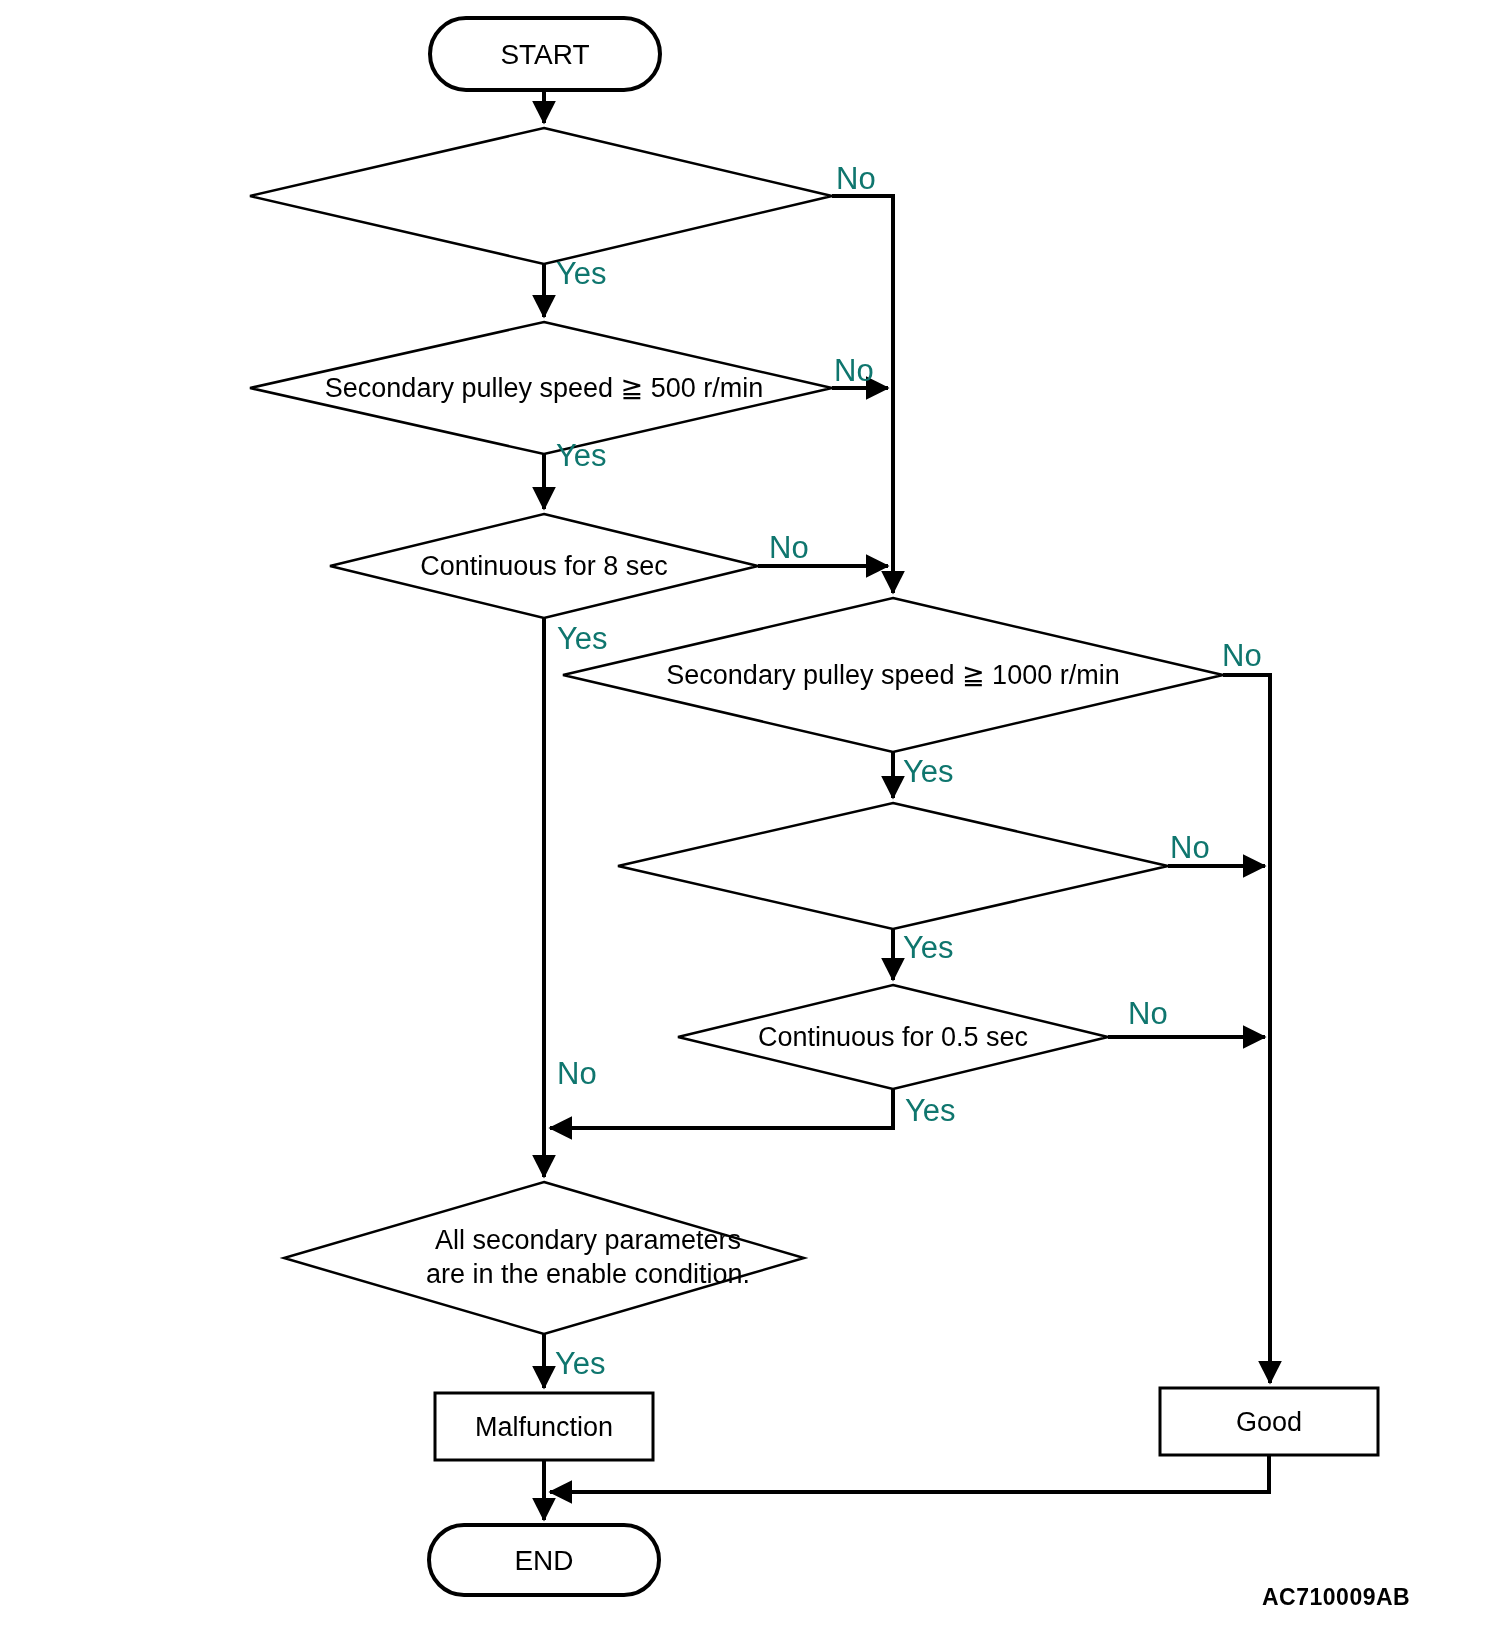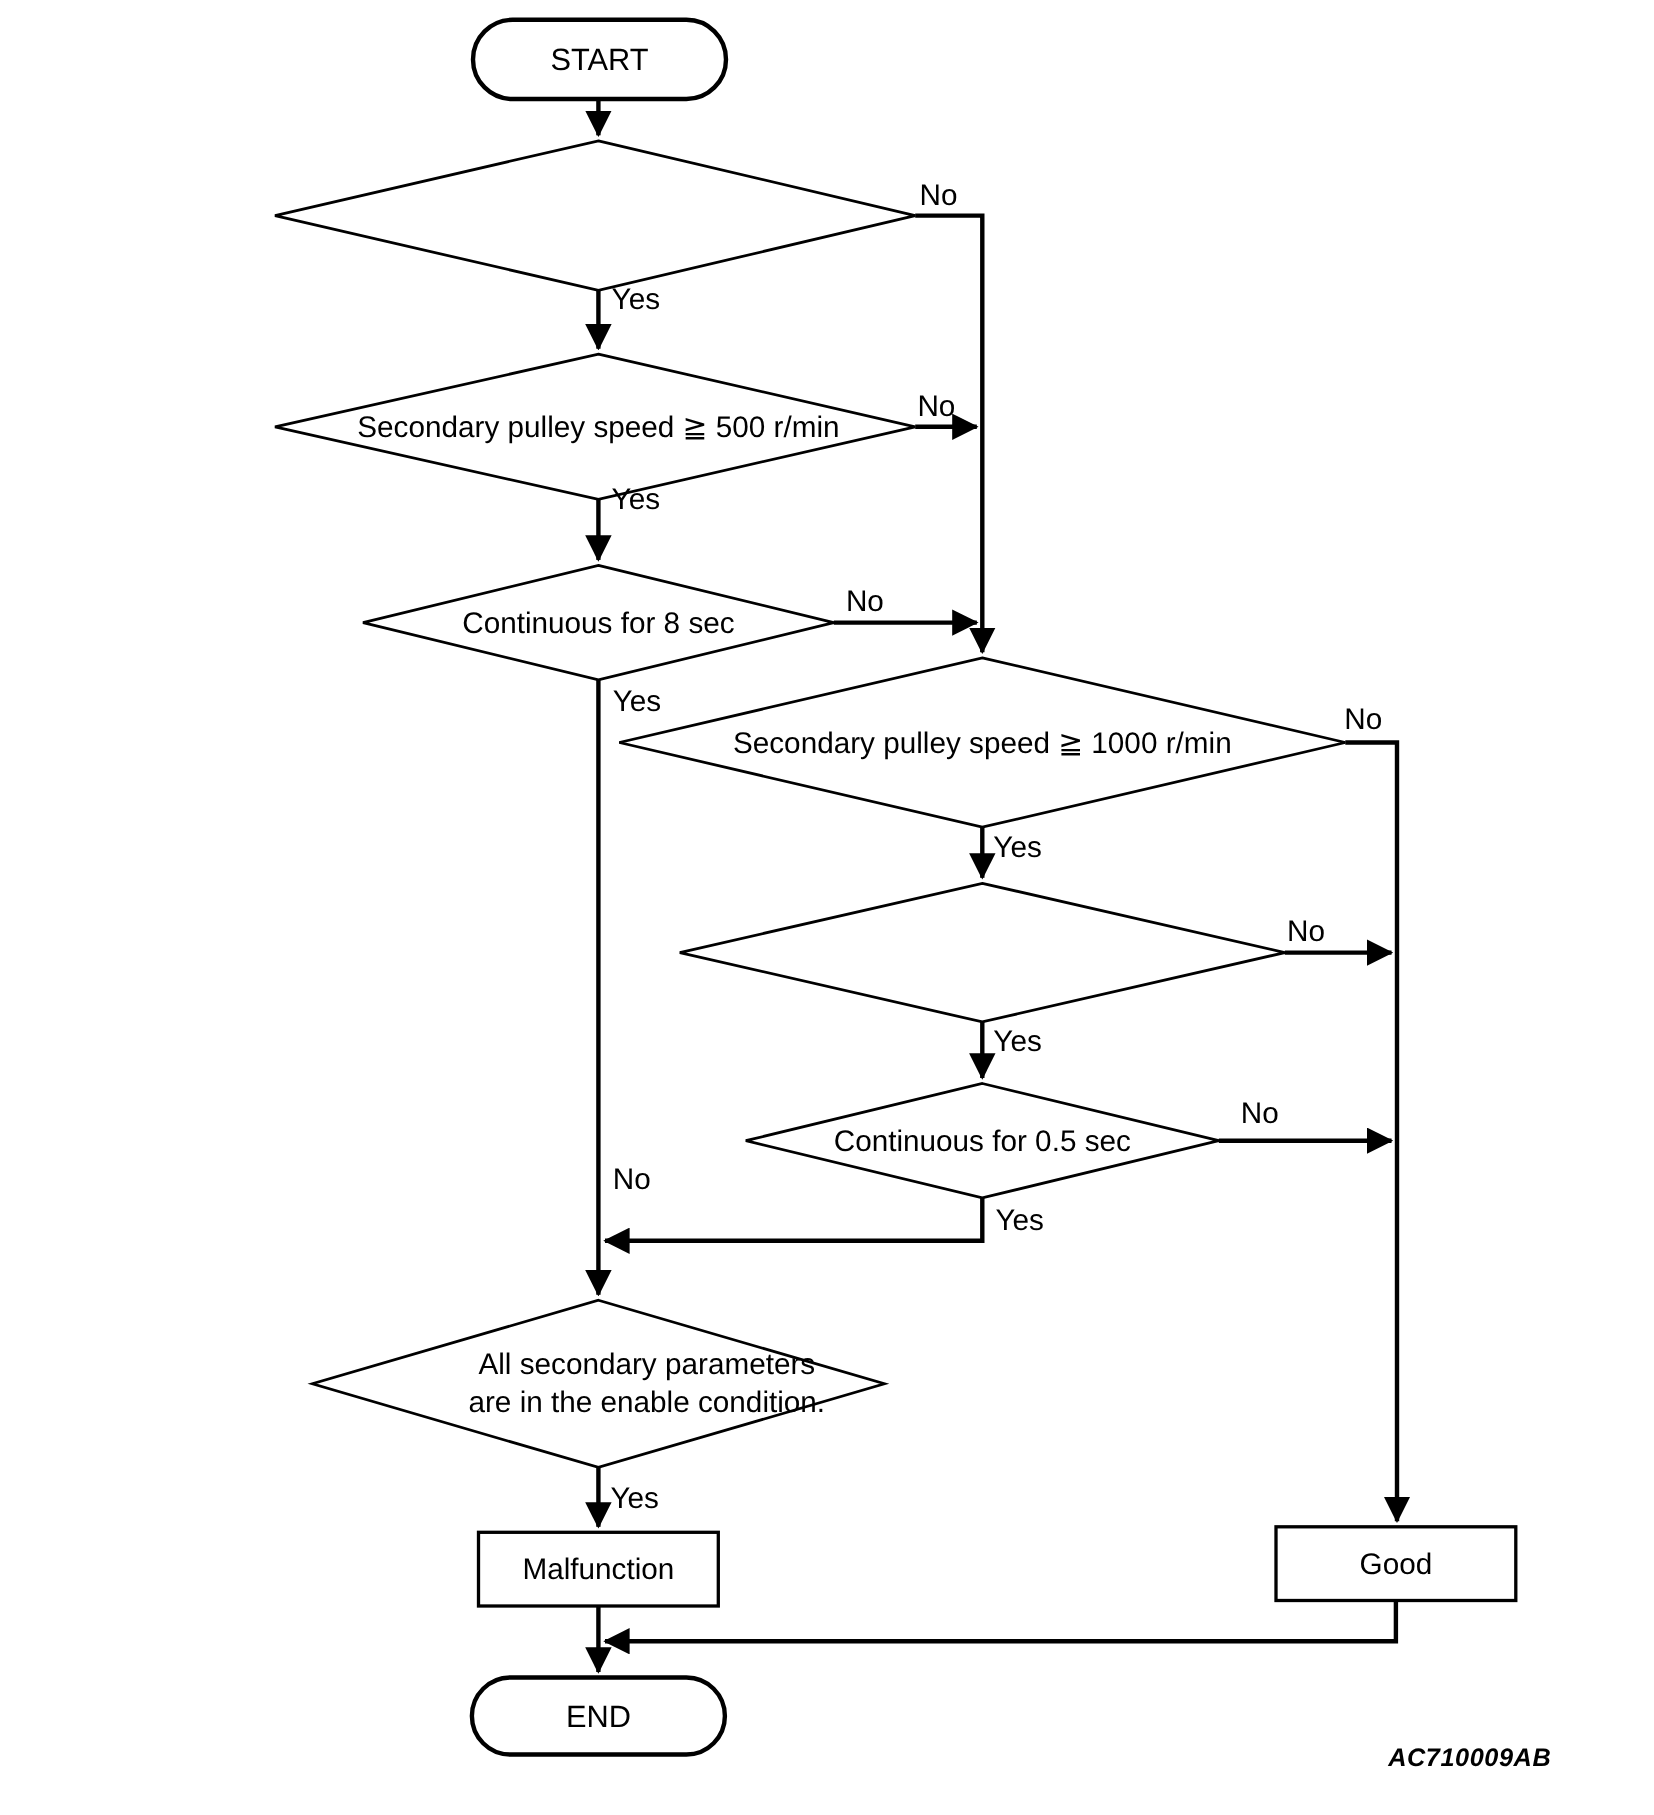--- a/index.html
+++ b/index.html
@@ -7,23 +7,23 @@
     position:relative;
     width:1504px;height:1650px;
     background:#ffffff;
     font-family:"Liberation Sans","DejaVu Sans",sans-serif;
     color:#000;
     overflow:hidden;
   }
   #wires{position:absolute;left:0;top:0;}
   .lbl{
     position:absolute;
-    font-size:27px;
+    font-size:31px;
     line-height:1.05;
-    color:#000000;
+    color:#0f766e;
     white-space:nowrap;
   }
   .node-label{
     position:absolute;
     transform:translate(-50%,-50%);
     text-align:center;
     font-size:27px;
     line-height:1.25;
     white-space:nowrap;
     color:#000;
@@ -35,21 +35,20 @@
     font-size:28px;
     color:#000;
     white-space:nowrap;
   }
   .figure-code{
     position:absolute;
     left:1262px;top:1584px;
     font-size:23px;
     font-weight:bold;
     letter-spacing:0.5px;
-    font-style:italic;
   }
 </style>
 </head>
 <body>
 
 <div id="page">
 
   <svg id="wires" width="1504" height="1650" viewBox="0 0 1504 1650">
     <defs>
       <marker id="arrow" markerWidth="6" markerHeight="6" refX="5.6" refY="3" orient="auto" markerUnits="strokeWidth">

